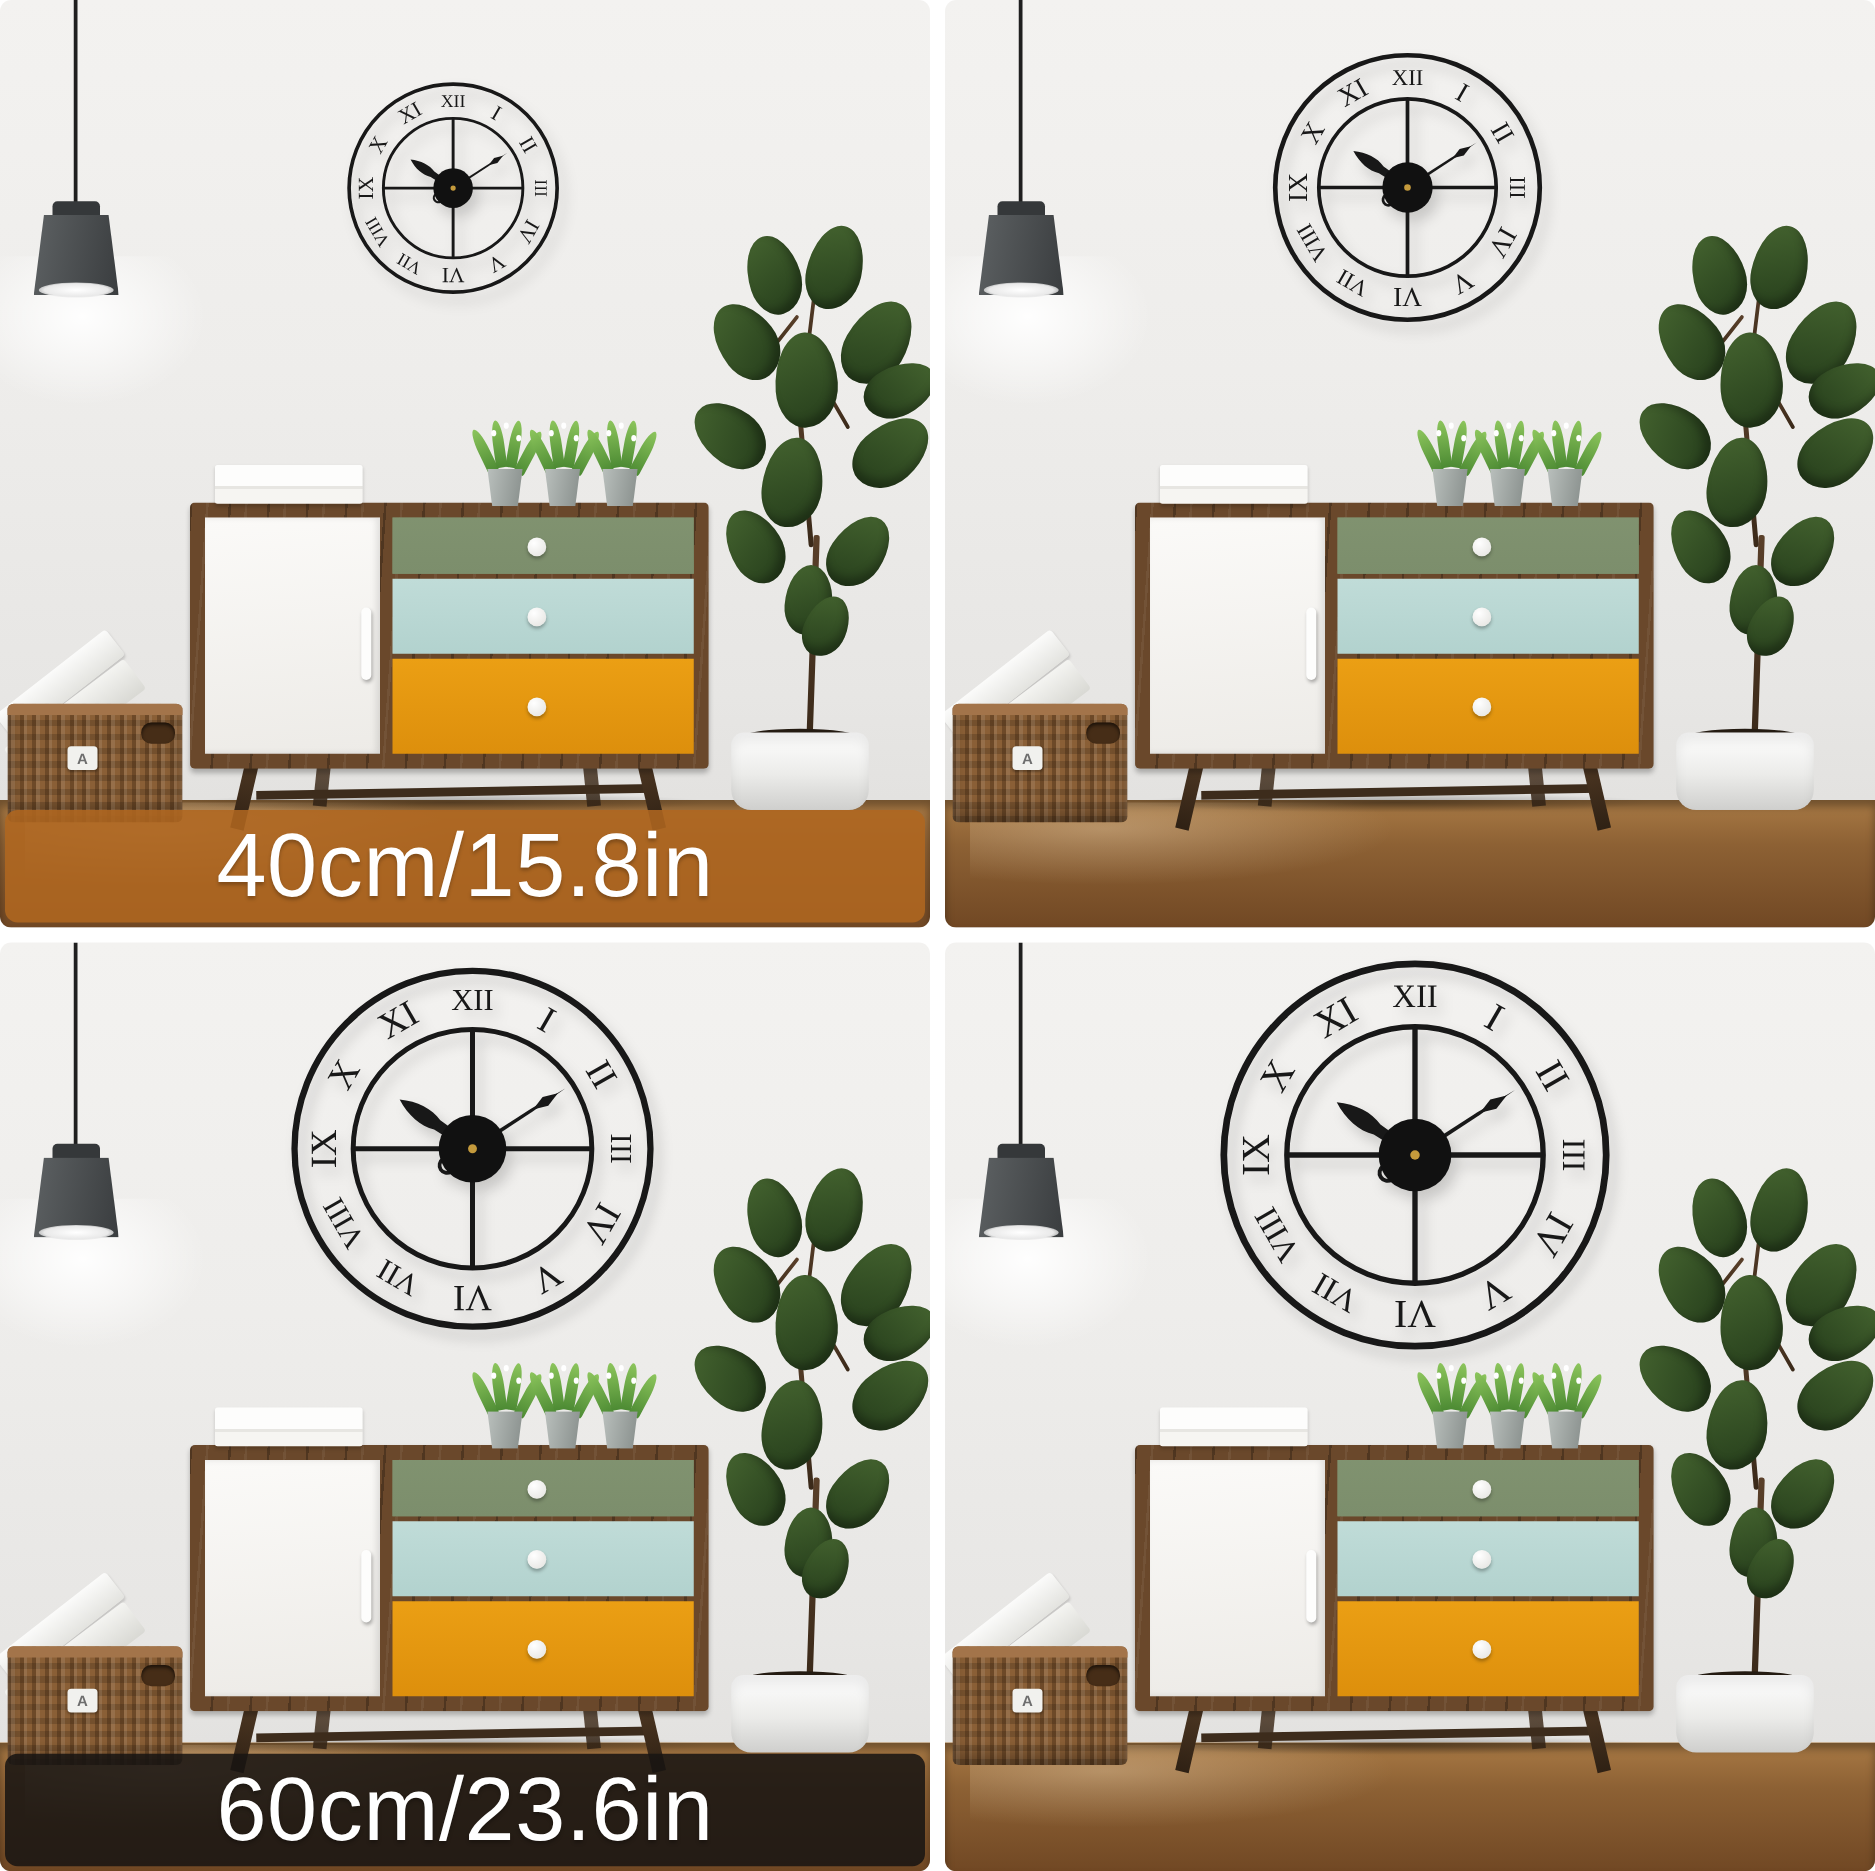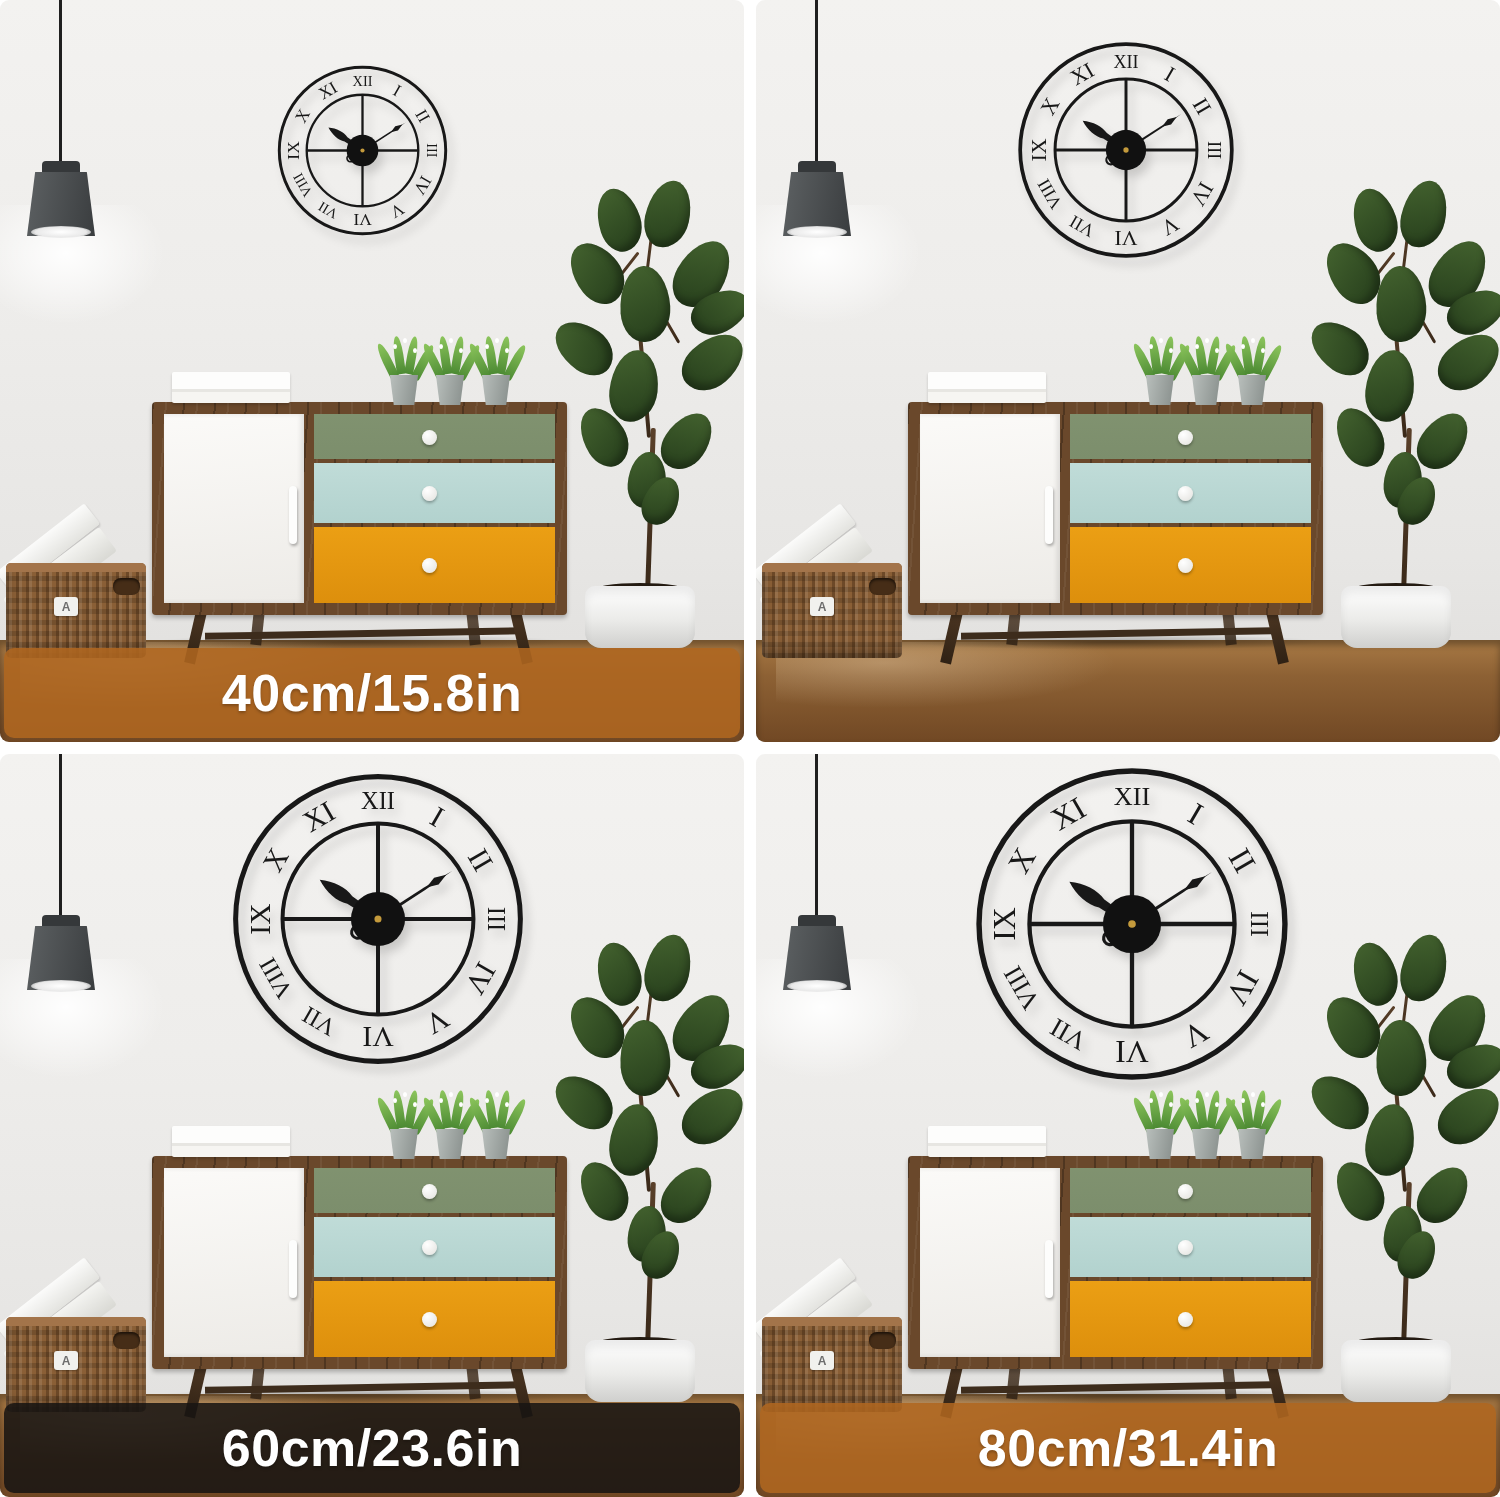--- a/index.html
+++ b/index.html
@@ -84,21 +84,21 @@
   .trunk{position:absolute;background:linear-gradient(#5a402a,#3a2919);border-radius:2px;}
   .leaf{position:absolute;border-radius:52% 48% 55% 45% / 60% 55% 45% 40%;
         background:linear-gradient(160deg,#44632f,#253d1b);box-shadow:inset -4px -5px 7px rgba(0,0,0,0.28);}
   .bigpot{position:absolute;left:585px;top:586px;width:110px;height:62px;border-radius:10px 10px 16px 16px;
         background:linear-gradient(180deg,#ffffff,#ebebe9 55%,#cfcfcd);box-shadow:inset 0 7px 9px rgba(0,0,0,0.08);}
   .soil{position:absolute;left:592px;top:583px;width:96px;height:15px;background:#241b12;border-radius:50%;}
 
   
   .size-bar{position:absolute;left:4px;right:4px;bottom:4px;height:90px;border-radius:10px;z-index:6;
         display:flex;align-items:center;justify-content:center;}
-  .size-bar span{color:#fff;font-size:52px;font-weight:700;letter-spacing:0.5px;
+  .size-bar span{color:#fff;font-size:72px;font-weight:400;letter-spacing:0.5px;
         text-shadow:0 2px 3px rgba(0,0,0,0.25);}
 </style>
 </head>
 <body>
 
 <div class="page">
   <section class="panel">
   <div class="glow"></div>
   <div class="cord"></div>
   <div class="shade-cap"></div>
@@ -568,17 +568,14 @@
   <div class="leaf" style="left:690px;top:328px;width:46px;height:68px;transform:rotate(48deg)"></div>
   <div class="leaf" style="left:700px;top:282px;width:40px;height:60px;transform:rotate(62deg)"></div>
   <div class="leaf" style="left:610px;top:350px;width:48px;height:72px;transform:rotate(6deg)"></div>
   <div class="leaf" style="left:583px;top:406px;width:42px;height:62px;transform:rotate(-32deg)"></div>
   <div class="leaf" style="left:666px;top:410px;width:42px;height:62px;transform:rotate(34deg)"></div>
   <div class="leaf" style="left:628px;top:452px;width:38px;height:56px;transform:rotate(4deg)"></div>
   <div class="leaf" style="left:644px;top:476px;width:34px;height:50px;transform:rotate(22deg)"></div>
   <div class="soil"></div>
   <div class="bigpot"></div>
 
-  <div class="size-bar" style="background: rgba(175, 102, 32, 0.88);">
-    <span>80cm/31.4in</span>
-  </div>
 </section>
 </div>
 
 </body></html>

